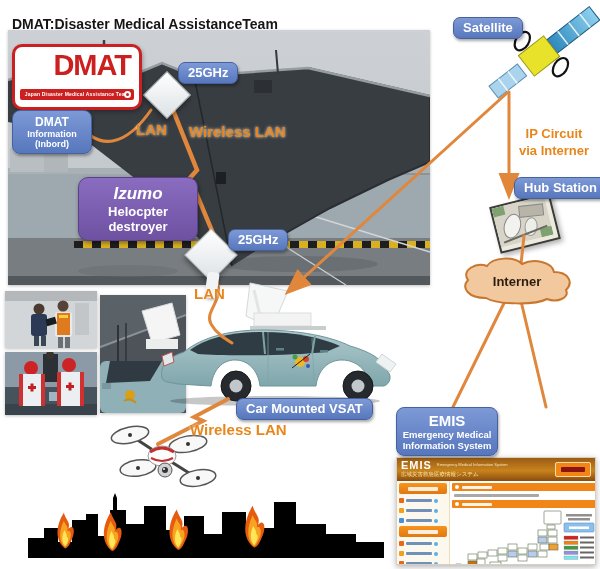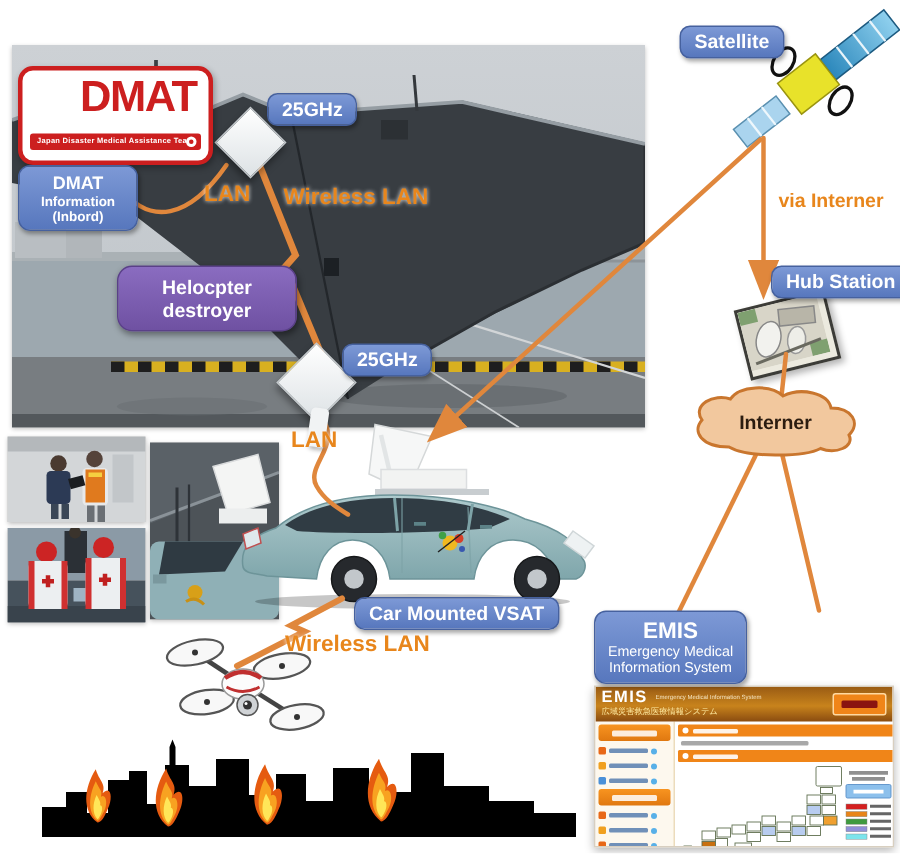--- a/index.html
+++ b/index.html
@@ -45,21 +45,21 @@
   .hubimg{left:494px;top:199px;width:58px;height:44px;z-index:3;transform:rotate(-14deg);
           border:2px solid #3c3c38;background:#eceadf;box-shadow:2px 3px 5px rgba(0,0,0,.3);}
   .cloud{left:456px;top:257px;width:122px;height:48px;z-index:5;display:flex;
          align-items:center;justify-content:center;}
   .cloud span{position:relative;z-index:2;font-size:13px;font-weight:700;color:#2b1c10;}
   .cloud svg{position:absolute;left:0;top:0;}
   .emisbox{left:396px;top:407px;width:100px;z-index:6;background:linear-gradient(180deg,#7d99d6,#5777bd);
            border:1px solid #46619e;border-radius:8px;color:#fff;text-align:center;
            padding:4px 0;box-shadow:1px 2px 3px rgba(0,0,0,.35);}
   .emisbox .l1{font-size:15px;font-weight:700;}
-  .emisbox .l2{font-size:9.5px;font-weight:400;}
+  .emisbox .l2{font-size:9.5px;font-weight:700;}
   .otherbox{left:501px;top:407px;width:92px;z-index:6;padding:5px 0;font-size:11px;}
   
   .emisshot{left:396px;top:457px;width:198px;height:106px;z-index:2;background:#fff;
             border:1px solid #d8cfc0;box-shadow:0 2px 6px rgba(0,0,0,.3);
             display:flex;flex-direction:column;overflow:hidden;}
   .es-head{height:23px;background:linear-gradient(180deg,#9a5c14,#c8831c 55%,#8a4c10);
            position:relative;flex:none;}
   .es-logo{position:absolute;left:4px;top:1px;color:#fff;font-size:11px;font-weight:700;
            letter-spacing:1px;}
   .es-logosub{position:absolute;left:40px;top:5px;color:#f5e4c0;font-size:4px;width:78px;line-height:1.1;}
@@ -83,20 +83,21 @@
   .m-bar .tx{width:30px;height:3px;background:#fff;opacity:.9;border-radius:1px;}
   .m-note{height:5px;display:flex;align-items:center;padding:0 2px;flex:none;}
   .m-note i{display:block;width:85px;height:2.5px;background:#a8a8a8;border-radius:1px;}
   .m-map{flex:1;position:relative;}
 </style>
 </head>
 <body>
 
 <div id="canvas">
 
+  <div class="abs title">DMAT:Disaster Medical AssistanceTeam</div>
 
   <div class="abs photo" style="left:8px;top:30px;width:422px;height:255px;">
     <svg width="422" height="255" viewBox="0 0 422 255">
       <defs>
         <linearGradient id="sky" x1="0" y1="0" x2="0" y2="1">
           <stop offset="0" stop-color="#cdd1d5"></stop>
             <stop offset="1" stop-color="#bdc3c8"></stop>
         </linearGradient>
       </defs>
       <rect width="422" height="255" fill="url(#sky)"></rect>
@@ -337,32 +338,34 @@
     <div class="l1">DMAT</div>
     <div class="l2">Information</div>
     <div class="l2">(Inbord)</div>
   </div>
 
   <div class="abs blabel" style="left:178px;top:62px;">25GHz</div>
   <div class="abs otext" style="left:136px;top:121px;">LAN</div>
   <div class="abs otext" style="left:189px;top:123px;">Wireless LAN</div>
 
   <div class="abs izumo">
+    <div class="l1">Izumo</div>
     <div class="l2">Helocpter</div>
     <div class="l2">destroyer</div>
   </div>
 
   <div class="abs blabel" style="left:228px;top:229px;">25GHz</div>
   <div class="abs otext" style="left:194px;top:285px;">LAN</div>
 
   <div class="abs blabel" style="left:236px;top:398px;">Car Mounted VSAT</div>
   <div class="abs otext" style="left:190px;top:421px;">Wireless LAN</div>
 
   <div class="abs blabel" style="left:453px;top:17px;">Satellite</div>
   <div class="abs otext ipcirc">
+    <div>IP Circuit</div>
     <div>via Interner</div>
   </div>
   <div class="abs blabel" style="left:514px;top:177px;">Hub Station</div>
 
   <div class="abs emisbox">
     <div class="l1">EMIS</div>
     <div class="l2">Emergency Medical</div>
     <div class="l2">Information System</div>
   </div>
 

